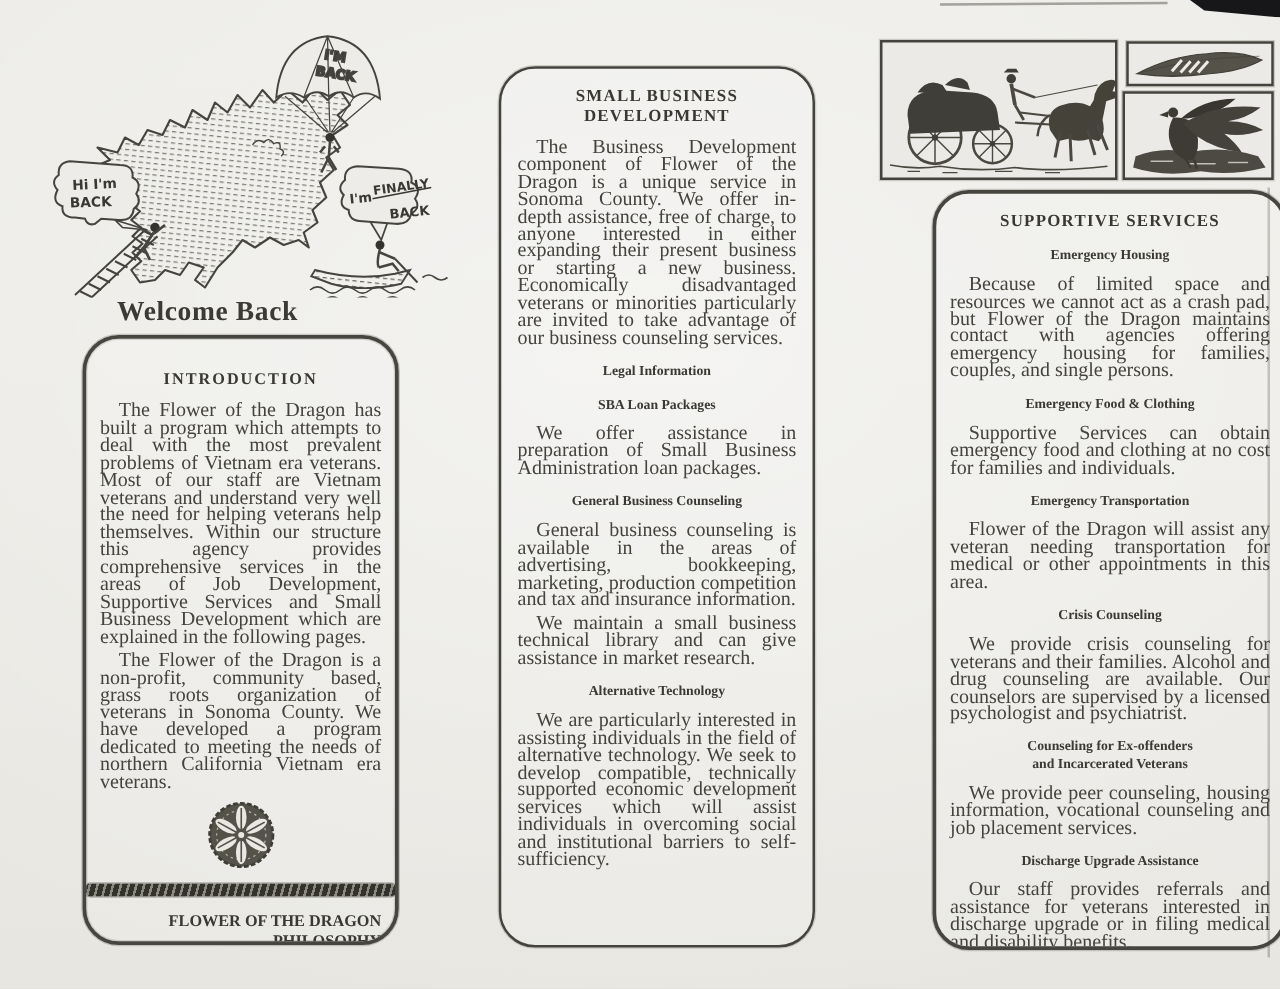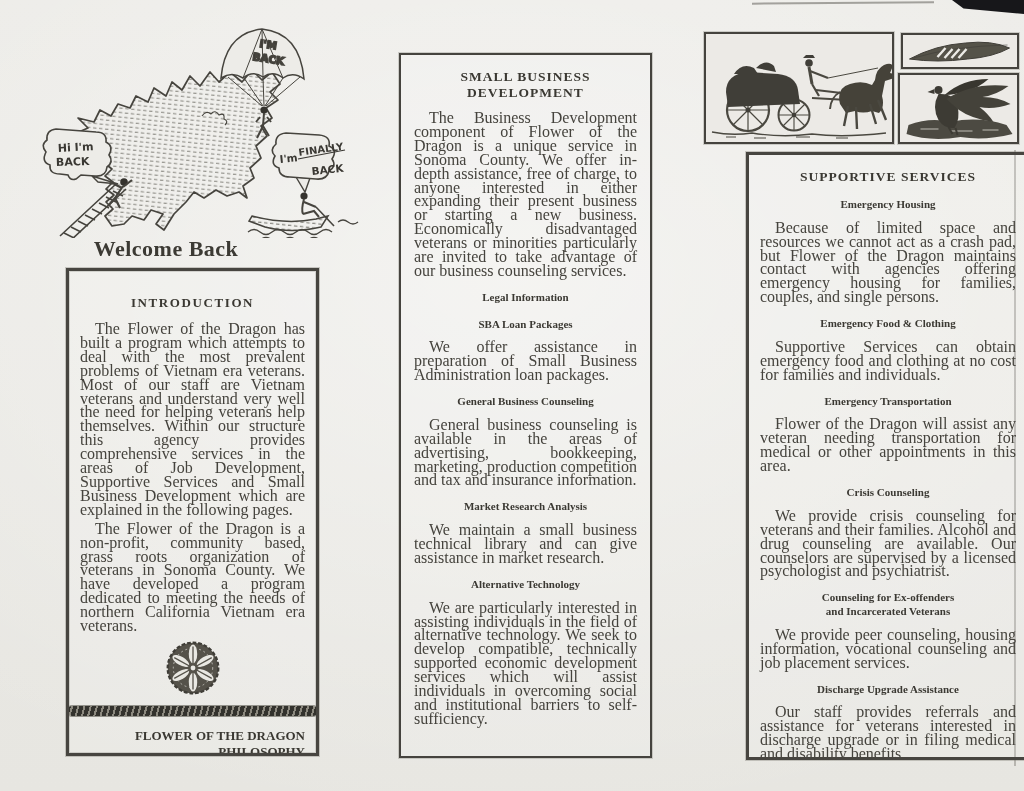--- a/index.html
+++ b/index.html
@@ -11,21 +11,21 @@
     font-family:"Liberation Serif","DejaVu Serif",serif;
     color:#45433d;
   }
   .abs{position:absolute;}
   
   .smudge-tr{right:0;top:0;width:72px;height:14px;background:#17171a;
     clip-path:polygon(0 0,100% 0,100% 100%,16% 60%);}
   .top-mark{left:752px;top:2px;width:182px;height:2px;background:rgba(85,83,78,.5);transform:rotate(-.4deg);}
   .edge-line-right{left:1014px;top:150px;width:2px;height:616px;background:rgba(125,123,116,.45);}
   
-  .panel{box-sizing:border-box;background:rgba(255,255,255,.12);overflow:hidden;}
+  .panel{box-sizing:border-box;background:rgba(255,255,255,.12);overflow:hidden;border-radius:29px;}
   .left-box{left:66px;top:268px;width:253px;height:488px;border:3px solid #474540;
     box-shadow:0 0 0 1px rgba(120,118,110,.35), inset 0 0 0 1px rgba(120,118,110,.25);
     padding:12px 11px 0;}
   .middle-box{left:399px;top:53px;width:253px;height:705px;border:2px solid #45433e;
     box-shadow:0 0 0 1px rgba(120,118,110,.3);padding:8px 13px 0;}
   .right-box{left:746px;top:152px;width:284px;height:608px;border:3px solid #474540;
     box-shadow:0 0 0 1px rgba(120,118,110,.35);padding:8px 11px 0;}
   .frame{box-sizing:border-box;border:2px solid #45433e;background:#eceae6;
     box-shadow:0 0 0 1px rgba(120,118,110,.3);}
   .img-carriage{left:704px;top:32px;width:190px;height:112px;}
@@ -162,21 +162,20 @@
     <p class="para" style="margin-top:10px">The Business Development component of Flower of the Dragon is a unique service in Sonoma County.  We offer in-depth assistance, free of charge, to anyone interested in either expanding their present business or starting a new business.  Economically disadvantaged veterans or minorities particularly are invited to take advantage of our business counseling services.</p>
 
     <div class="h-sec">Legal Information</div>
 
     <div class="h-sec">SBA Loan Packages</div>
     <p class="para">We offer assistance in preparation of Small Business Administration loan packages.</p>
 
     <div class="h-sec">General Business Counseling</div>
     <p class="para">General business counseling is available in the areas of advertising, bookkeeping, marketing, production competition and tax and insurance information.</p>
 
-    <div class="h-sec">Market Research Analysis</div>
     <p class="para">We maintain a small business technical library and can give assistance in market research.</p>
 
     <div class="h-sec">Alternative Technology</div>
     <p class="para">We are particularly interested in assisting individuals in the field of alternative technology.  We seek to develop compatible, technically supported economic development services which will assist individuals in overcoming social and institutional barriers to self-sufficiency.</p>
   </div>
 
   <div class="abs frame img-carriage">
     <svg viewBox="0 0 186 108">
       <g stroke="#4a4840" fill="none">
         <path d="M6,98 q20,4 40,1 q30,5 60,1 q30,4 74,-1" stroke-width="1.4"></path>

